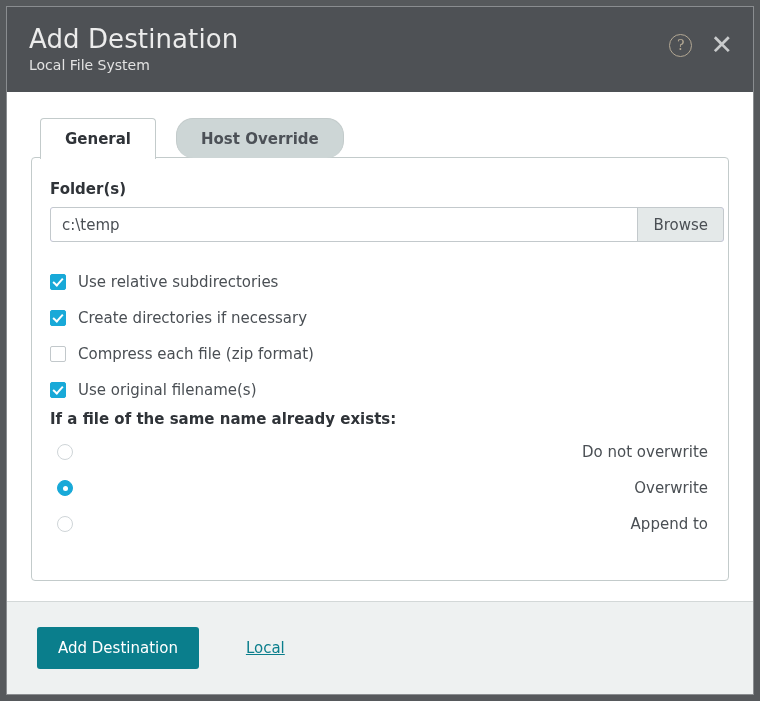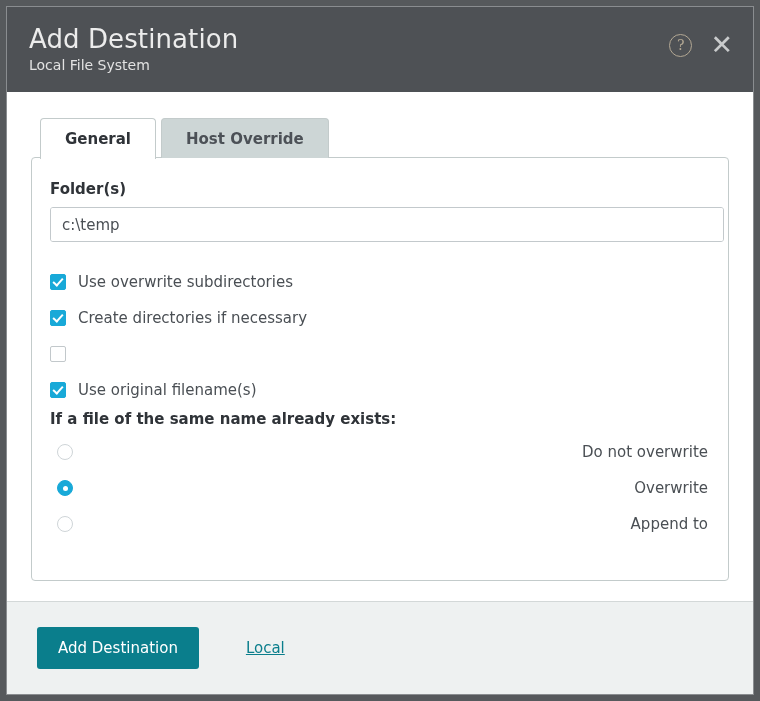--- a/index.html
+++ b/index.html
@@ -109,21 +109,22 @@
   }
   .tab.active {
     background: #ffffff;
     color: #2f3338;
     margin-bottom: -1px;
     padding-bottom: 11px;
   }
   .tab.inactive {
     background: #cdd6d6;
     color: #4c5157;
-    margin-left: 5px;
+    margin-left: 20px;
+    border-radius: 17px;
   }
 
   
   .tab-panel {
     border: 1px solid #c3cbcb;
     border-radius: 4px;
     background: #ffffff;
     margin-top: -1px;
     padding: 22px 20px 20px 18px;
     box-sizing: border-box;
@@ -309,36 +310,38 @@
       <div class="tab active">General</div>
       <div class="tab inactive">Host Override</div>
     </div>
 
     <div class="tab-panel">
 
       <div class="field-label">Folder(s)</div>
 
       <div class="input-group">
         <input class="folder-input" type="text" value="c:\temp" style="">
+        <button class="browse-btn">Browse</button>
       </div>
 
       <div class="check-list">
 
         <div class="check-row">
           <span class="checkbox checked"></span>
-          <span class="check-label">Use overwrite subdirectories</span>
+          <span class="check-label">Use relative subdirectories</span>
         </div>
 
         <div class="check-row">
           <span class="checkbox checked"></span>
           <span class="check-label">Create directories if necessary</span>
         </div>
 
         <div class="check-row">
           <span class="checkbox unchecked"></span>
+          <span class="check-label">Compress each file (zip format)</span>
         </div>
 
         <div class="check-row">
           <span class="checkbox checked"></span>
           <span class="check-label">Use original filename(s)</span>
         </div>
 
       </div>
 
       <div class="group-label">If a file of the same name already exists:</div>

